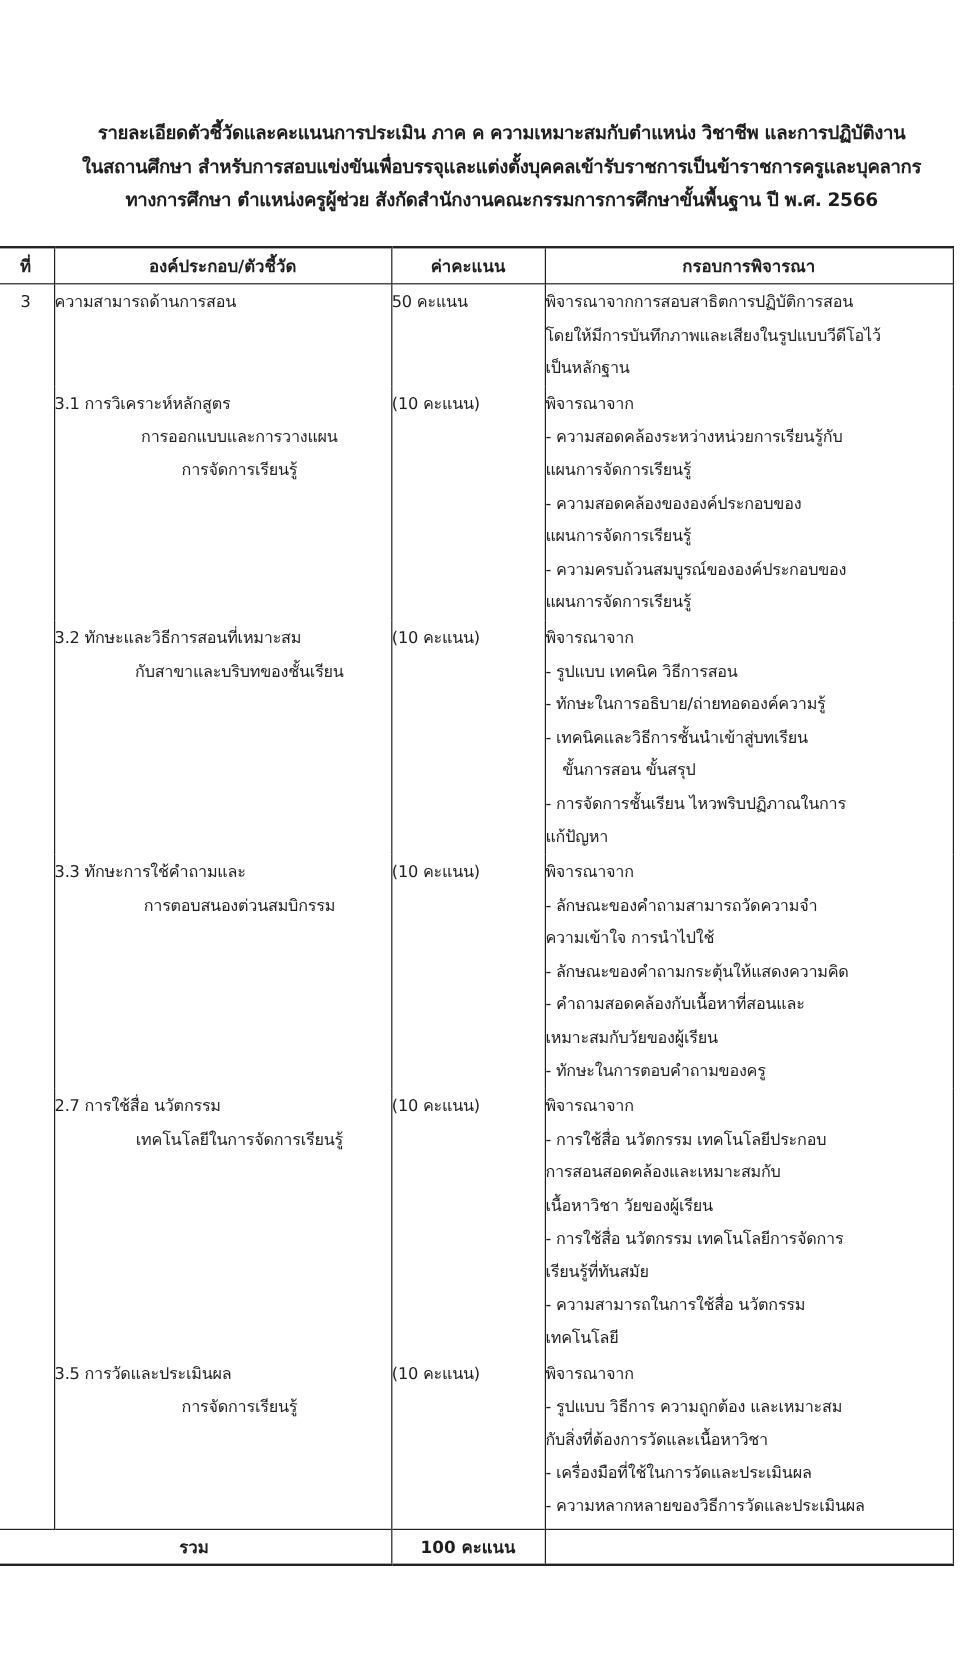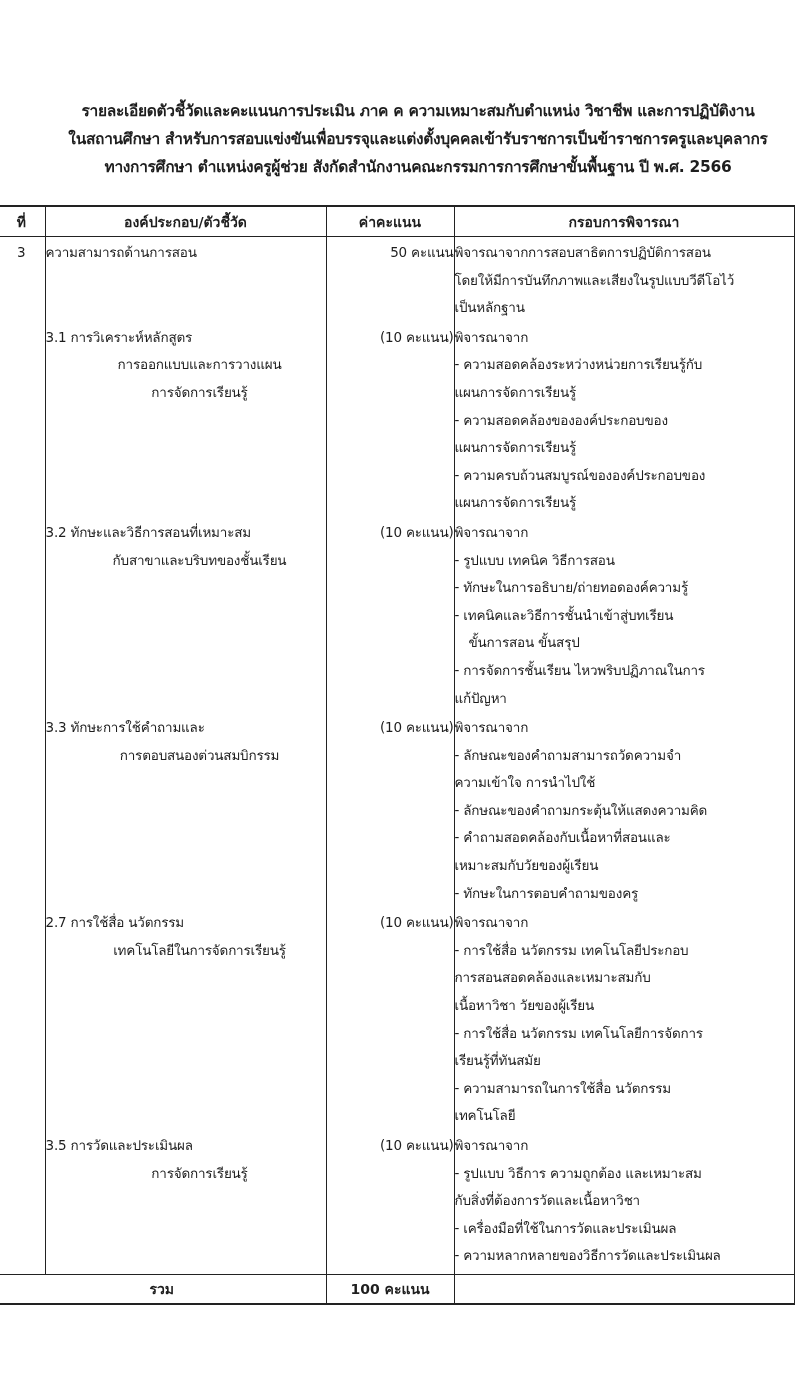--- a/index.html
+++ b/index.html
@@ -55,21 +55,21 @@
     height: 29px;
     font-weight: bold;
     font-size: 14px;
     text-align: center;
     vertical-align: middle;
   }
   table.grid th:first-child, table.grid td:first-child { border-left: none; }
 
   .cell { line-height: 27.6px; white-space: nowrap; letter-spacing: -0.2px; }
   .num { text-align: center; }
-  .score { text-align: right; margin-left: 31px; }
+  .score { text-align: left; margin-left: 31px; }
   .comp { padding-left: 9px; }
   .comp .sub { padding-left: 28px; text-align: center; }
   .crit { padding-left: 3px; }
   .crit .cont { }
   .crit .cont2 { padding-left: 14px; }
 
   tr.section td { padding-top: 2px; }
   tr.lastsec td { padding-bottom: 4px; }
 
   tr.total td {

